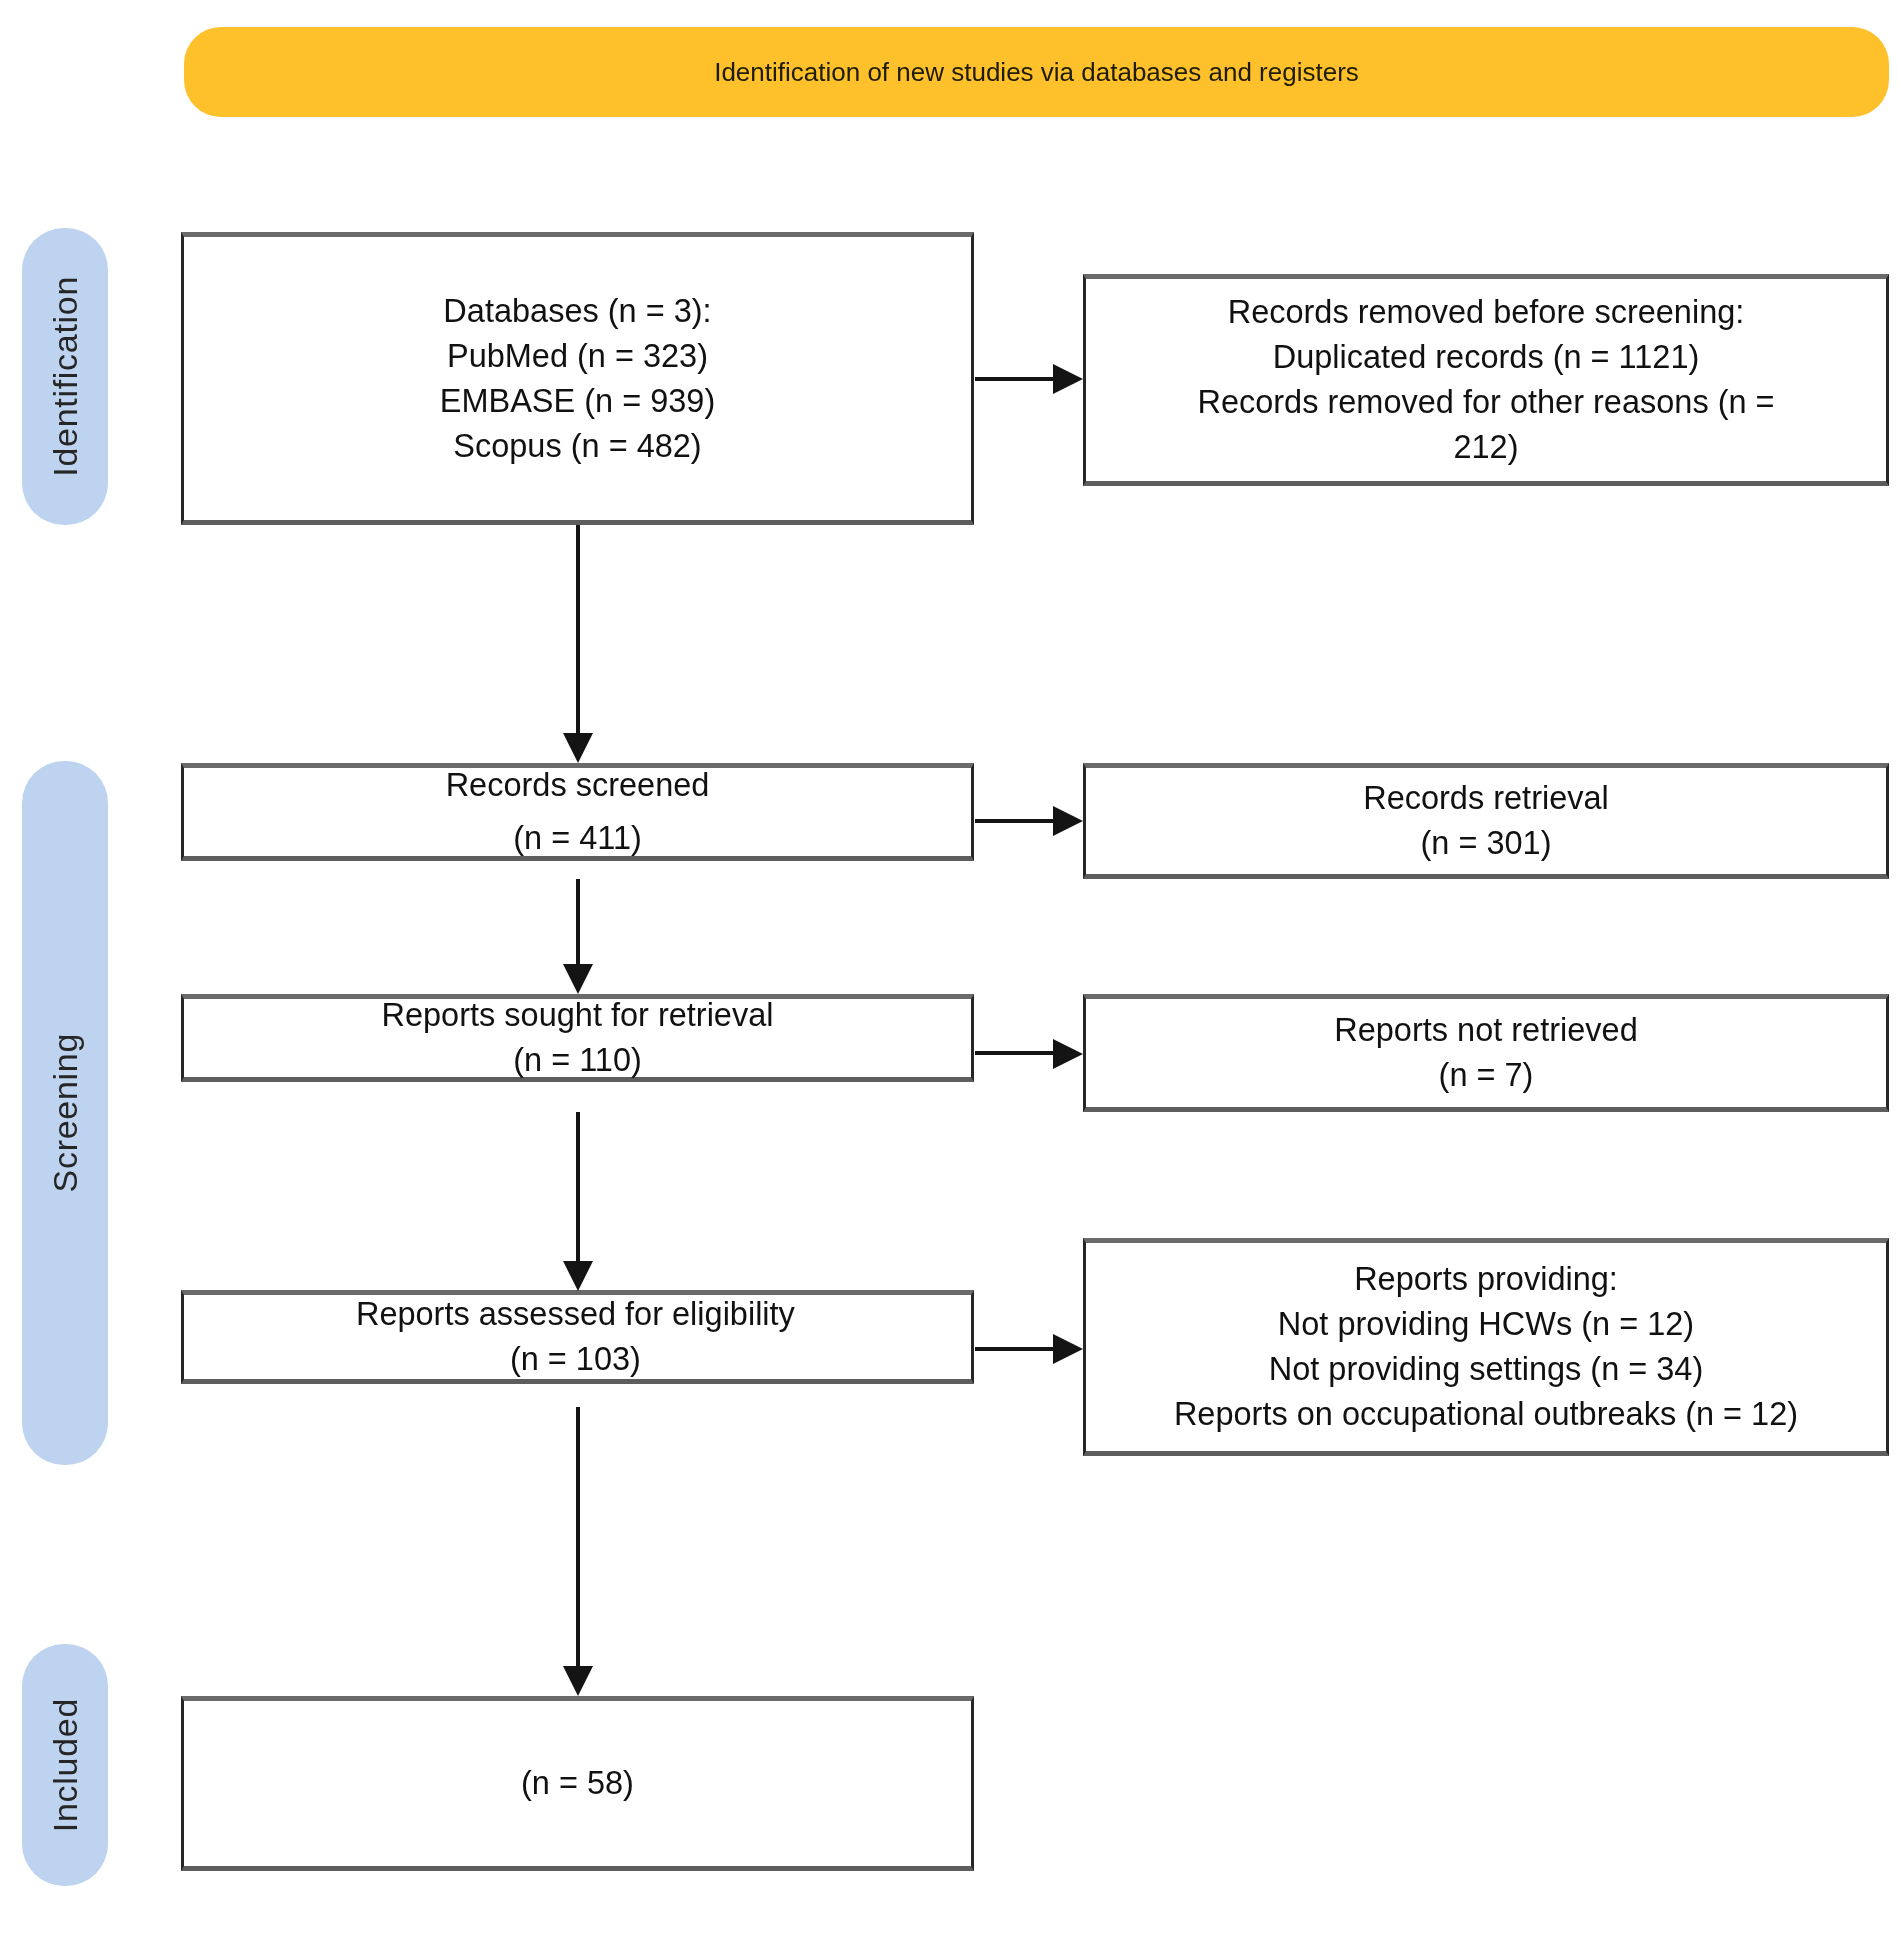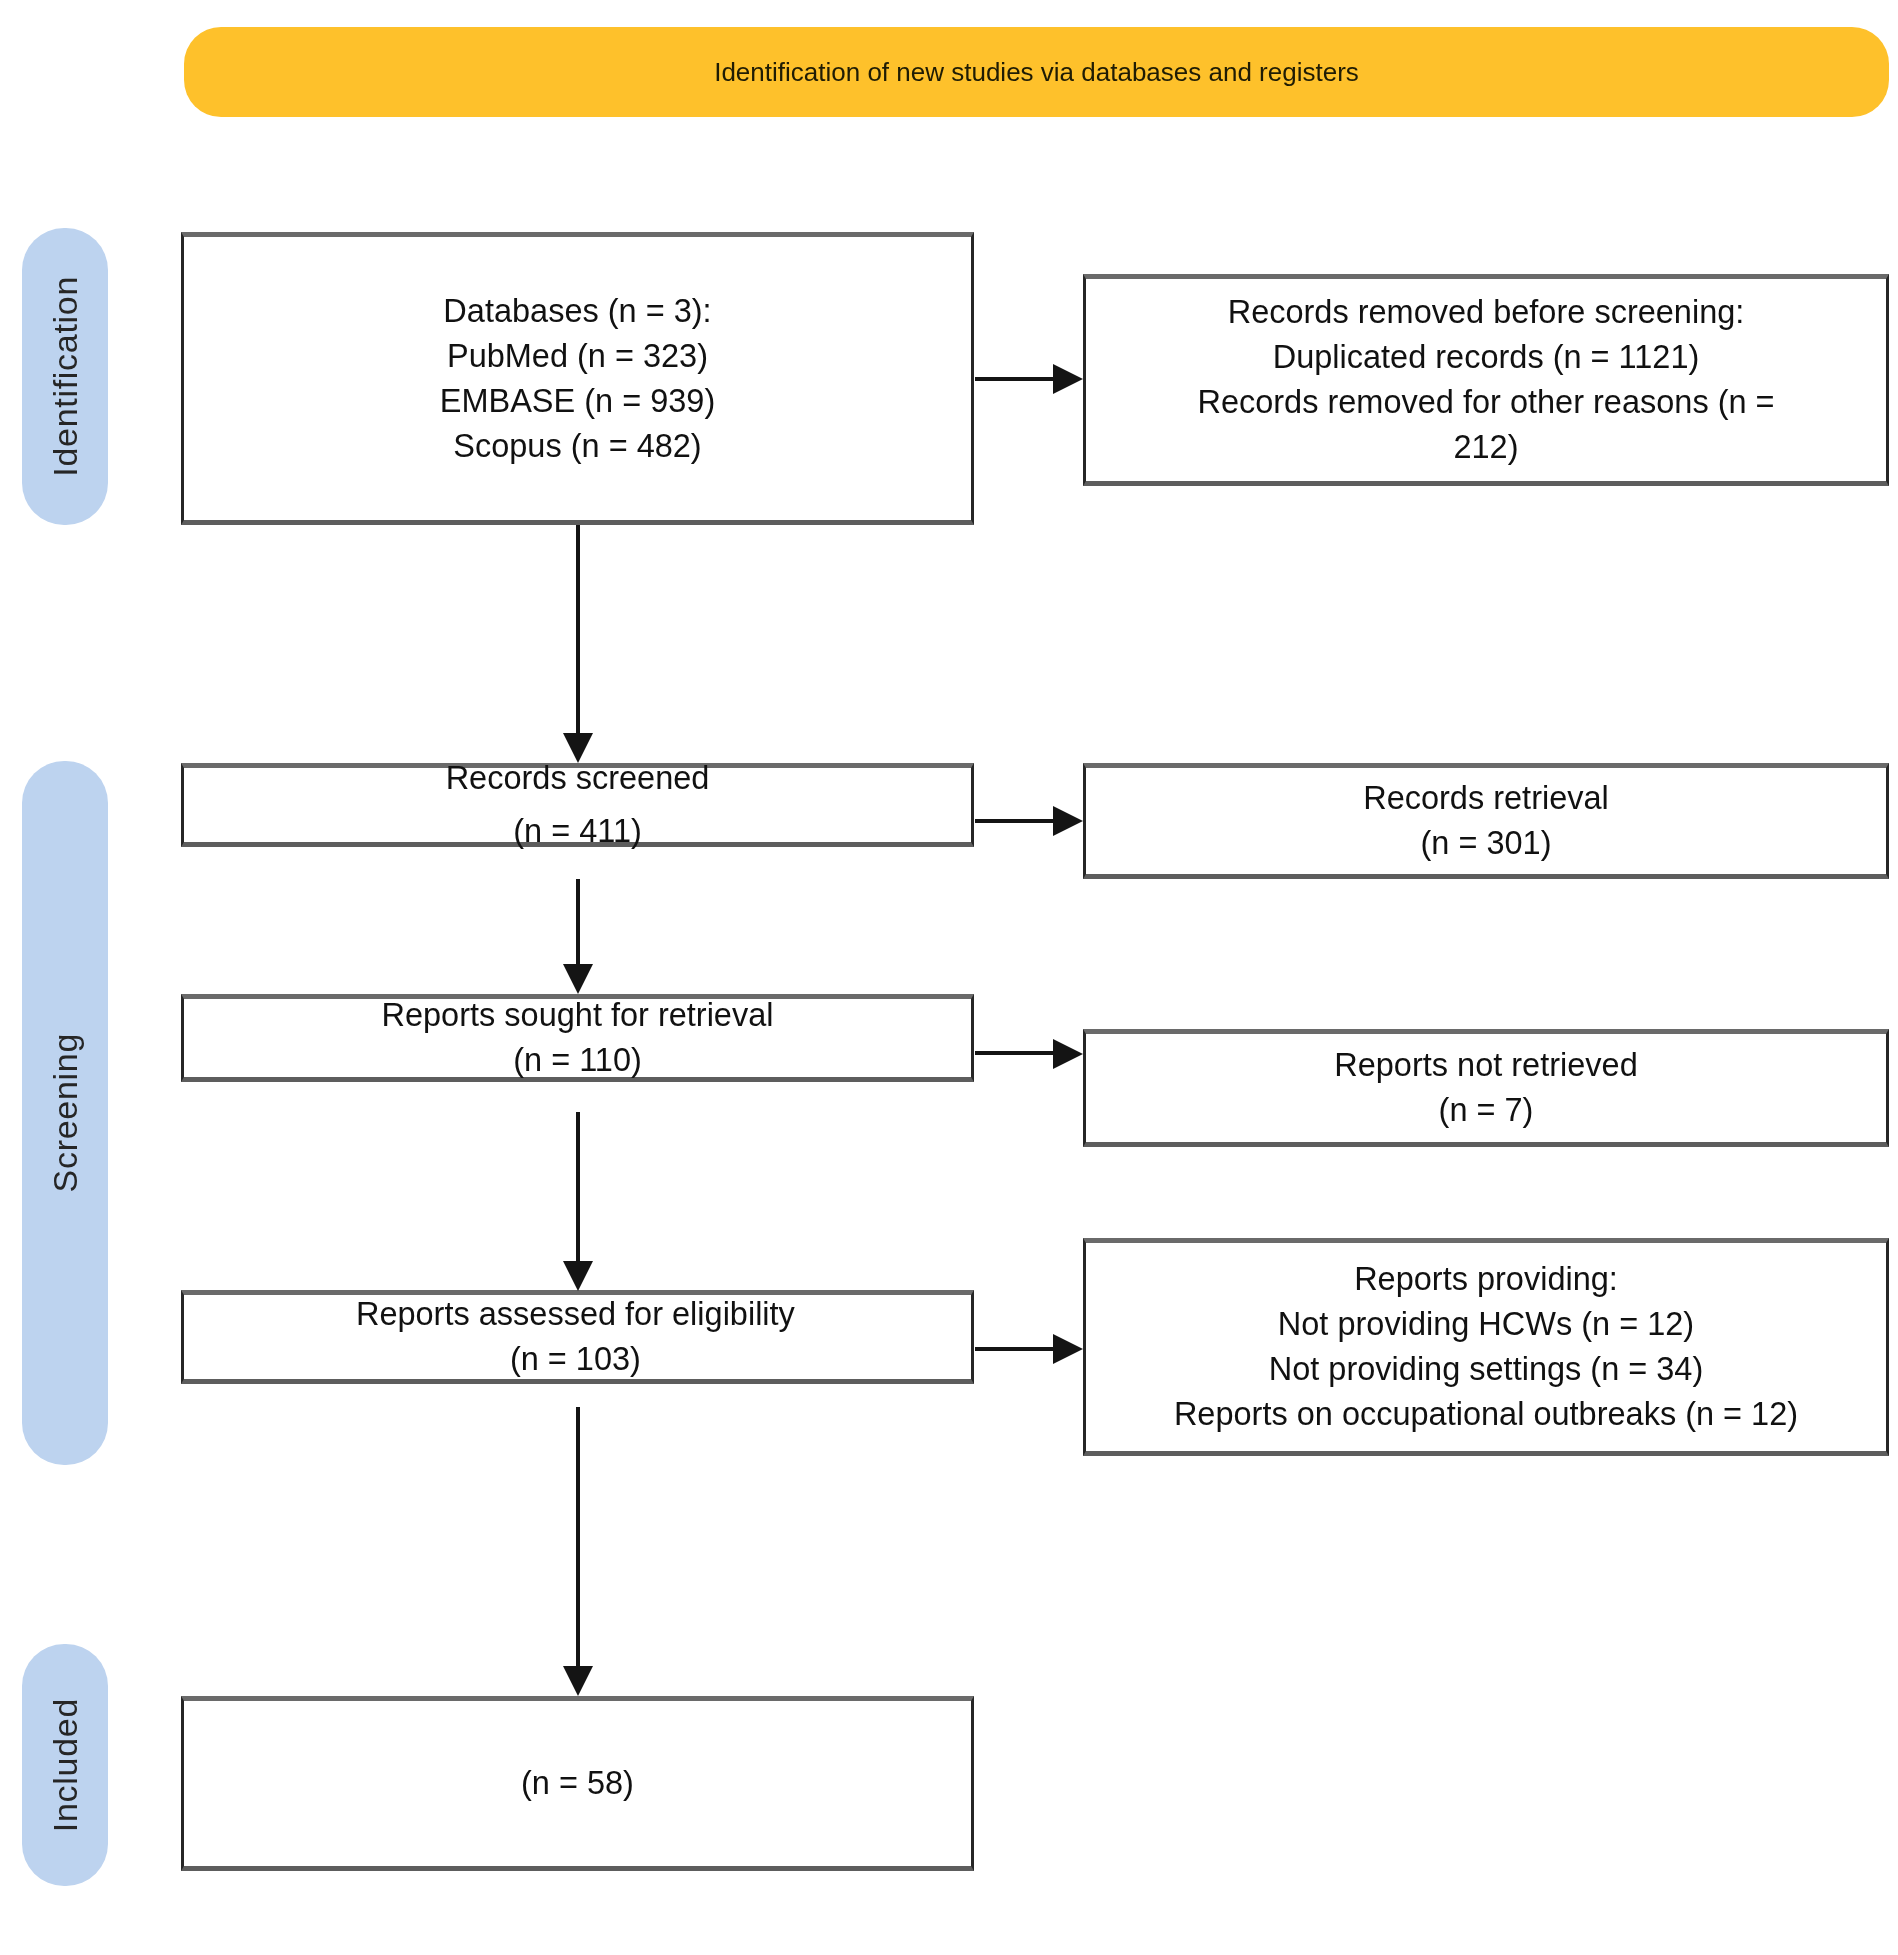--- a/index.html
+++ b/index.html
@@ -72,24 +72,24 @@
     color: #111111;
     padding: 4.1px 12.2px;
   }
   .fbox .line { line-height: 45px; }
 
   .col-left  { left: 181px;  width: 793px; }
   .col-right { left: 1083px; width: 806px; }
 
   .box-records-identified   { top: 232px;  height: 293px; }
   .box-records-removed      { top: 274px;  height: 212px; }
-  .box-records-screened     { top: 763px; height: 84px; gap: 8px; }
+  .box-records-screened     { top: 763px; height: 98px; gap: 8px; }
   .box-records-excluded     { top: 763px; height: 116px; }
   .box-reports-sought       { top: 994px; height: 88px; }
-  .box-reports-not-retrieved{ top: 994px; height: 118px; margin-top: 35px; }
+  .box-reports-not-retrieved{ top: 994px; height: 118px; }
   .box-reports-assessed     { top: 1290px; height: 94px; padding-left: 8px; }
   .box-reports-excluded     { top: 1238px; height: 218px; }
   .box-new-studies          { top: 1696px; height: 175px; }
 
   
   .vline {
     position: absolute;
     width: 4.1px;
     background: #141414;
     left: 576px;

